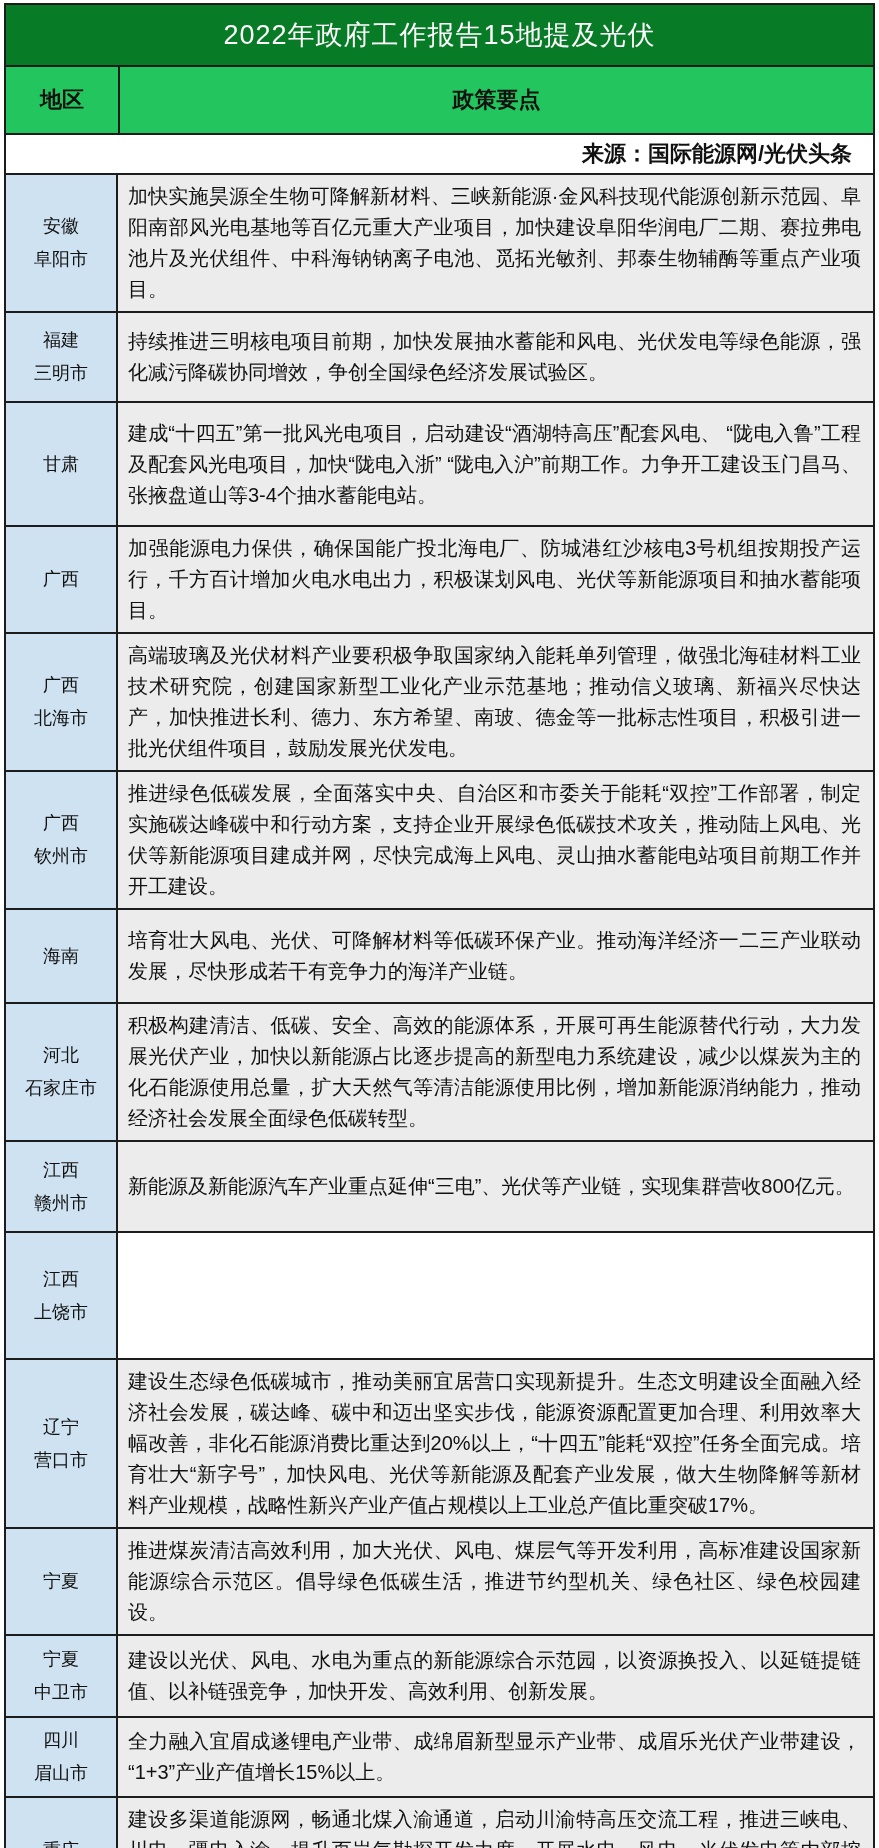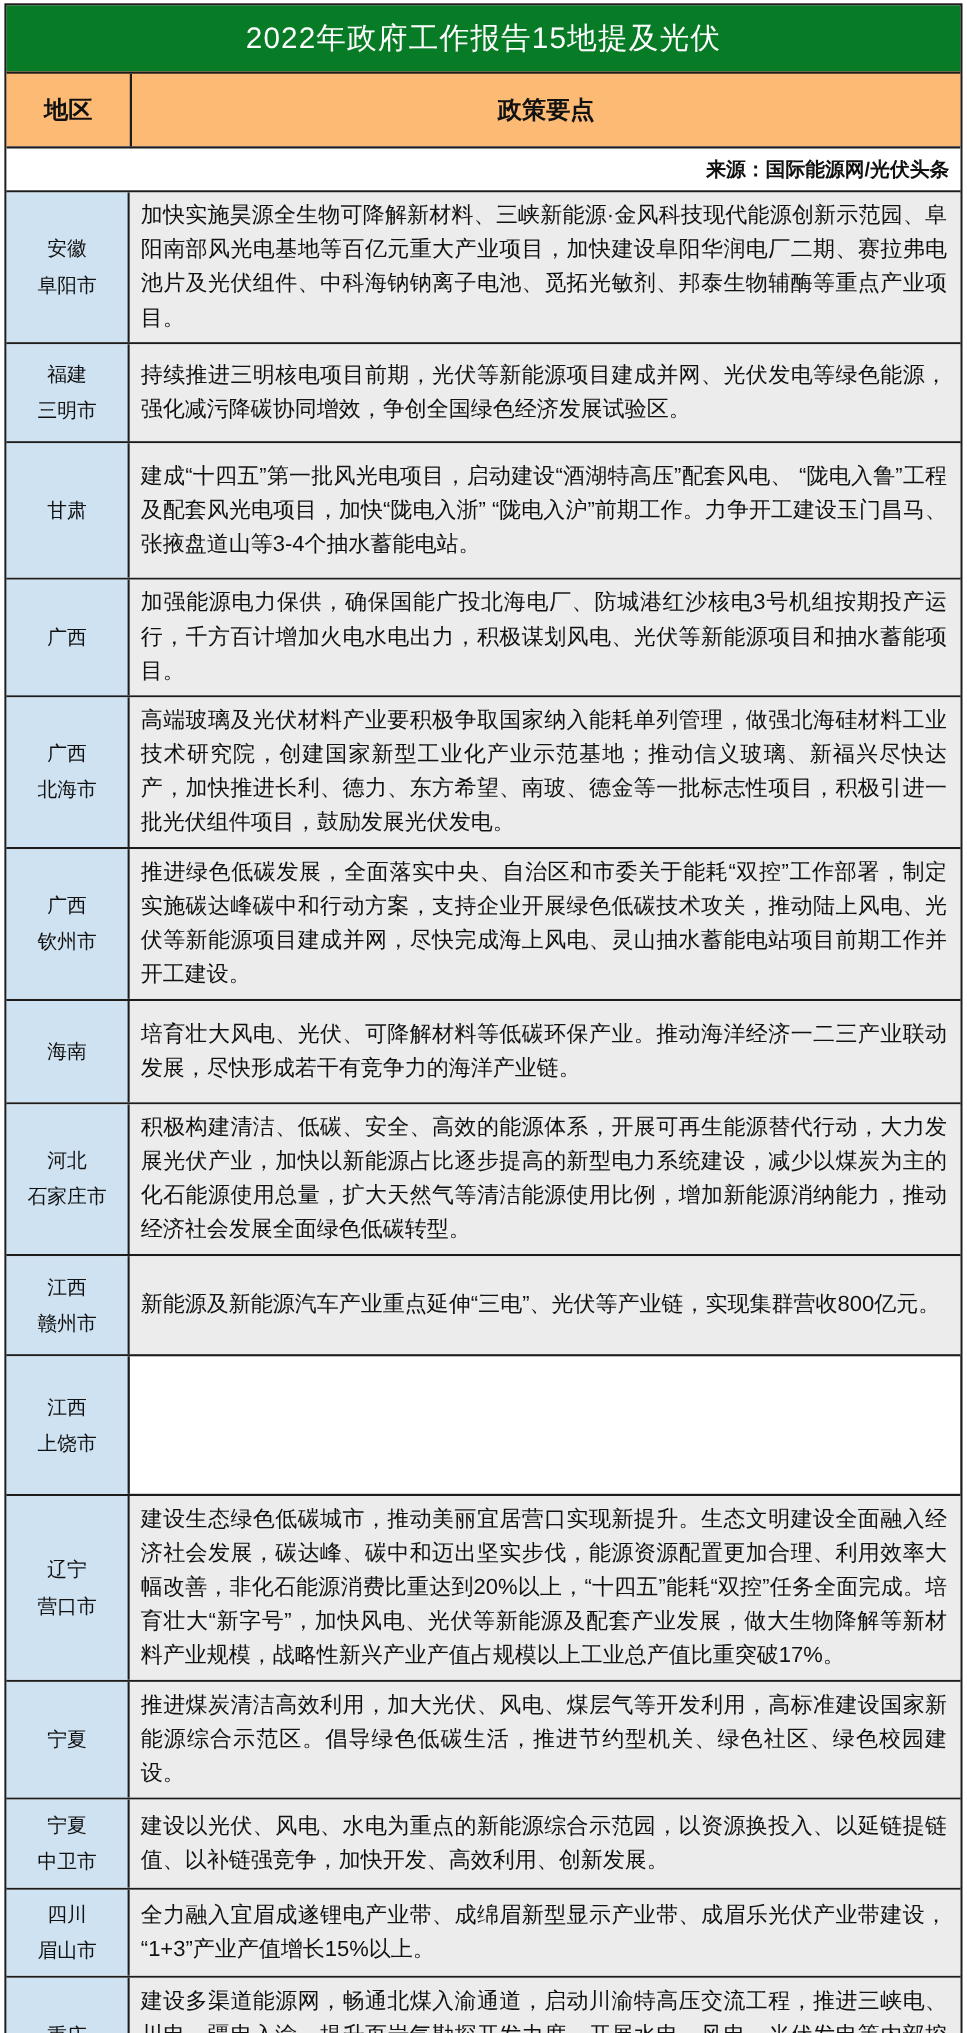--- a/index.html
+++ b/index.html
@@ -29,21 +29,21 @@
     height: 60px;
     display: flex;
     align-items: center;
     justify-content: center;
     font-size: 27px;
     font-weight: normal;
     letter-spacing: 1px;
   }
   .subheader {
     display: flex;
-    background: #fdba74;
+    background: #22c55e;
     height: 66px;
   }
   .subheader .head-region {
     width: 112px;
     flex: none;
     display: flex;
     align-items: center;
     justify-content: center;
     font-size: 22px;
     font-weight: bold;
@@ -56,22 +56,22 @@
     justify-content: center;
     font-size: 22px;
     font-weight: bold;
   }
   .source-row {
     background: #ffffff;
     height: 38px;
     display: flex;
     align-items: center;
     justify-content: flex-end;
-    padding-right: 10px;
-    font-size: 18px;
+    padding-right: 21px;
+    font-size: 22px;
     font-weight: bold;
   }
   .trow {
     display: flex;
     align-items: stretch;
   }
   .rcell {
     width: 112px;
     flex: none;
     background: #CFE2F1;
@@ -121,21 +121,21 @@
 阜阳市</div>
       <div class="pcell">
           <span>加快实施昊源全生物可降解新材料、三峡新能源·金风科技现代能源创新示范园、阜阳南部风光电基地等百亿元重大产业项目，加快建设阜阳华润电厂二期、赛拉弗电池片及光伏组件、中科海钠钠离子电池、觅拓光敏剂、邦泰生物辅酶等重点产业项目。</span>
         </div>
     </div>
 
     <div class="trow" style="min-height:88px">
       <div class="rcell">福建
 三明市</div>
       <div class="pcell">
-          <span>持续推进三明核电项目前期，光伏等新能源项目建成并网、光伏发电等绿色能源，强化减污降碳协同增效，争创全国绿色经济发展试验区。</span>
+          <span>持续推进三明核电项目前期，加快发展抽水蓄能和风电、光伏发电等绿色能源，强化减污降碳协同增效，争创全国绿色经济发展试验区。</span>
         </div>
     </div>
 
     <div class="trow" style="min-height:122px">
       <div class="rcell">甘肃</div>
       <div class="pcell">
           <span>建成“十四五”第一批风光电项目，启动建设“酒湖特高压”配套风电、 “陇电入鲁”工程及配套风光电项目，加快“陇电入浙” “陇电入沪”前期工作。力争开工建设玉门昌马、张掖盘道山等3-4个抽水蓄能电站。</span>
         </div>
     </div>
 

